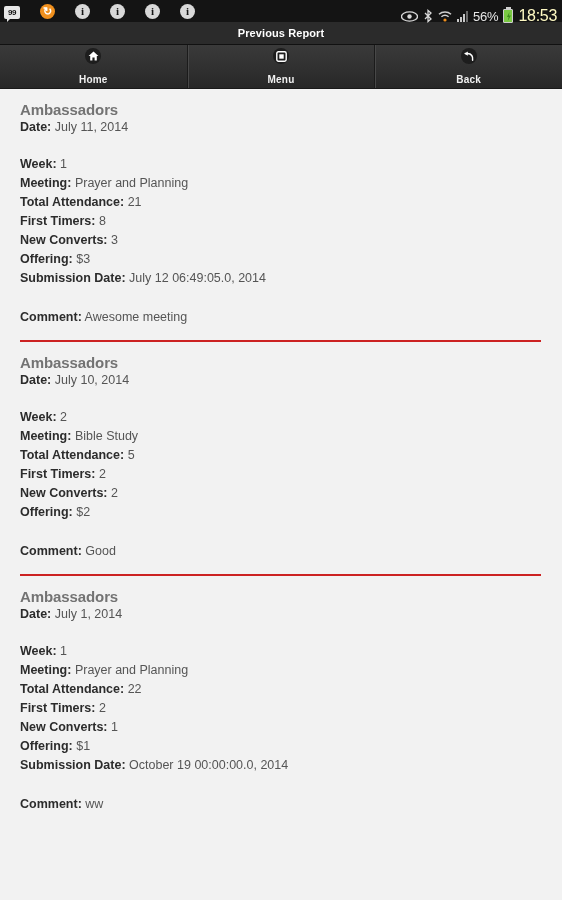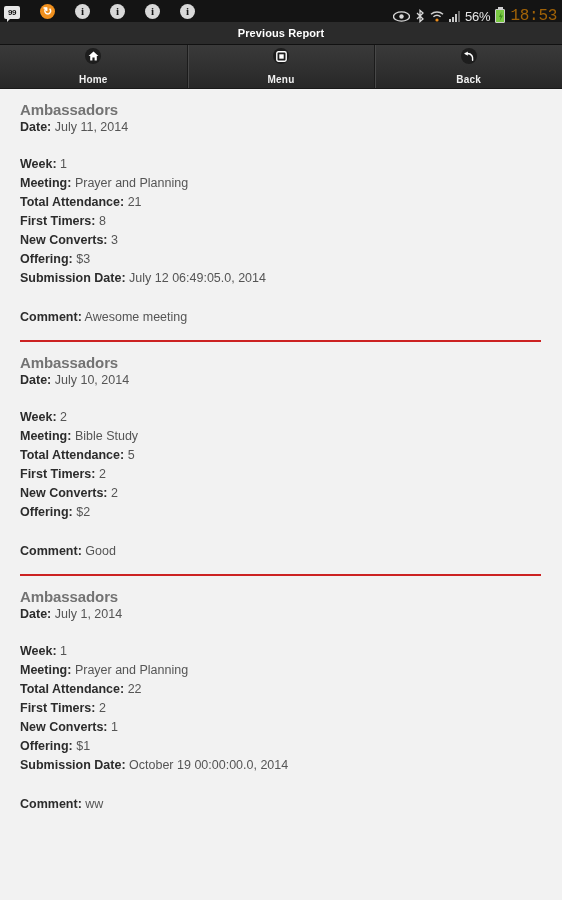--- a/index.html
+++ b/index.html
@@ -75,23 +75,22 @@
   }
 
   .pct {
     font-size: 13px;
     color: #e6e6e6;
     font-weight: normal;
     letter-spacing: -0.2px;
   }
   .clock {
     font-size: 16px;
-    color: #a16207;
+    color: #fef9c3;
     letter-spacing: -0.3px;
-    font-family: Liberation Mono, monospace;
   }
 
   .sig { display: flex; align-items: flex-end; gap: 1px; height: 12px; }
   .sig i { display: block; width: 2px; background: #c8c8c8; }
   .sig i:nth-child(1) { height: 3px; }
   .sig i:nth-child(2) { height: 5px; }
   .sig i:nth-child(3) { height: 8px; }
   .sig i:nth-child(4) { height: 11px; background: #6a6a6a; }
 
   .batt {

